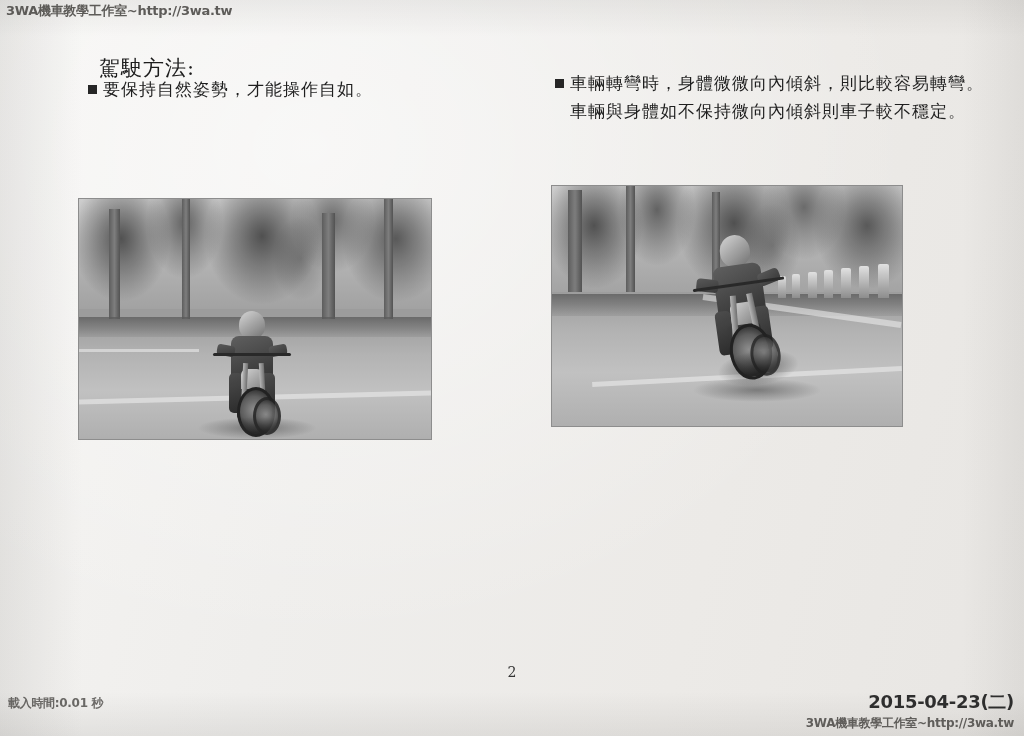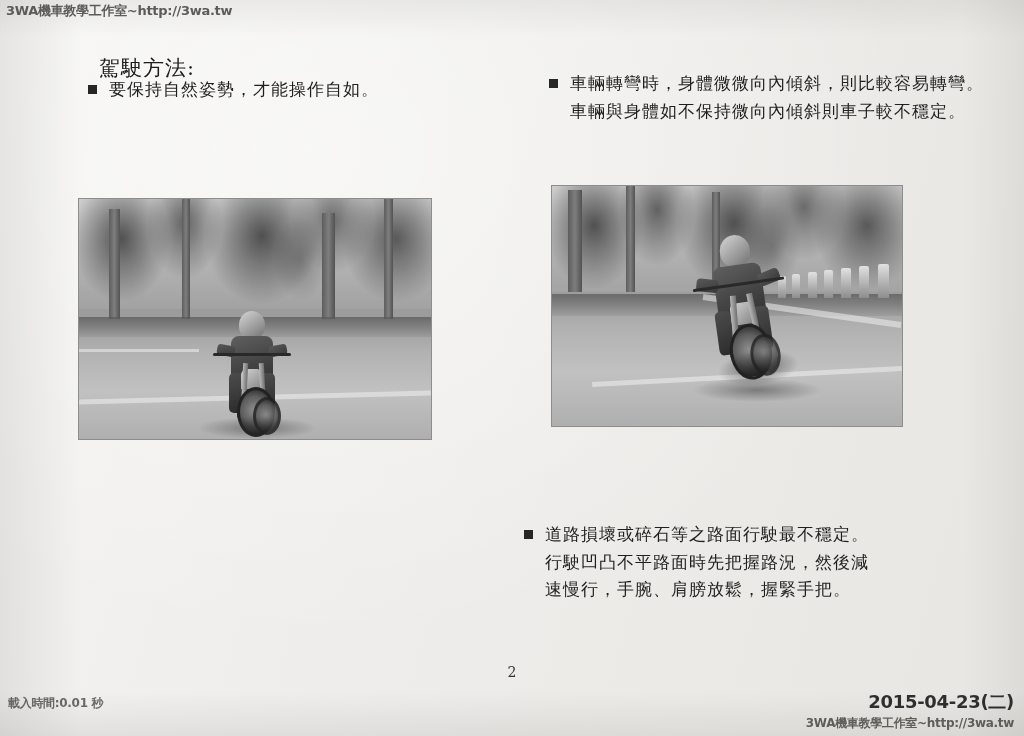--- a/index.html
+++ b/index.html
@@ -90,21 +90,21 @@
     font-family: "DejaVu Serif", serif;
     color: #1c1c1c;
     letter-spacing: 1px;
     margin-left: 27px;
   }
 
   .bullet-block {
     position: absolute;
     display: flex;
     align-items: flex-start;
-    gap: 12px;
+    gap: 6px;
   }
   .bullet-marker {
     width: 9px;
     height: 9px;
     background: #262626;
     margin-top: 9px;
     flex: 0 0 auto;
   }
   .bullet-text {
     font-family: "DejaVu Serif", serif;
@@ -314,26 +314,20 @@
       <div class="mc-fork" style="left:44px; top:70px; width:6px; height:52px; transform:rotate(4deg);"></div>
       <div class="mc-fork" style="left:64px; top:70px; width:6px; height:52px; transform:rotate(-4deg);"></div>
       <div class="mc-wheel" style="left:38px; top:100px; width:36px; height:50px;"></div>
       <div class="mc-wheel" style="left:58px; top:112px; width:24px; height:36px; opacity:0.8;"></div>
       <div class="mc-blur" style="left:24px; top:128px; width:80px; height:34px;"></div>
     </div>
     <div class="ph-shadow" style="left:140px; top:192px; width:130px; height:24px;"></div>
   </div>
 
 
-  <div class="bullet-block b-bot-right">
-    <div class="bullet-marker"></div>
-    <div class="bullet-text">道路損壞或碎石等之路面行駛最不穩定。
-行駛凹凸不平路面時先把握路況，然後減
-速慢行，手腕、肩膀放鬆，握緊手把。</div>
-  </div>
 
   <div class="page-number">2</div>
 </div>
 
 <div class="wm wm-top-left">3WA機車教學工作室~http://3wa.tw</div>
 <div class="wm wm-bottom-left">載入時間:0.01 秒</div>
 <div class="wm wm-bottom-right-date">2015-04-23(二)</div>
 <div class="wm wm-bottom-right-site">3WA機車教學工作室~http://3wa.tw</div>
 
 </body></html>

